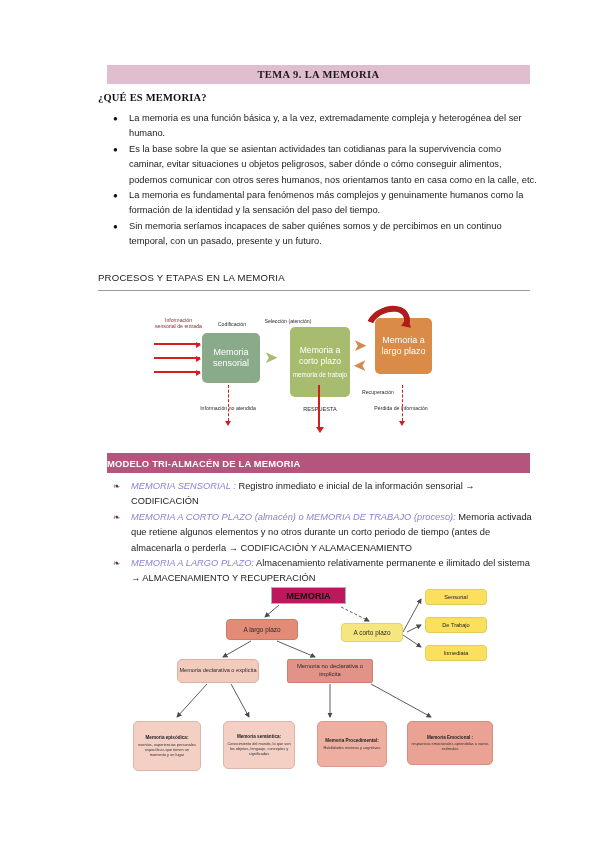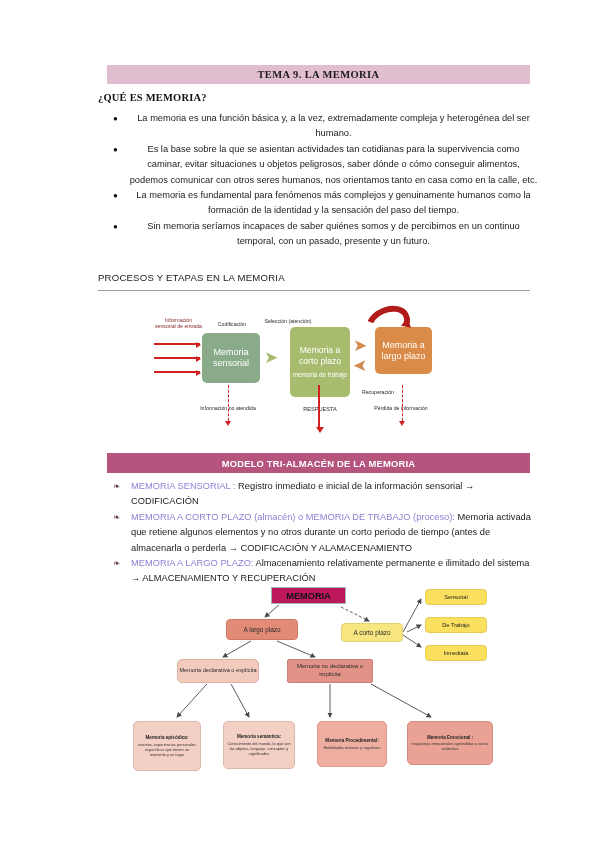--- a/index.html
+++ b/index.html
@@ -31,21 +31,21 @@
   
   .list1{
     position:absolute;left:94px;top:111px;width:425px;
     font-size:9.3px;line-height:15.4px;color:#1b1b1b;
   }
   .li{display:flex;align-items:flex-start;margin-bottom:0px;}
   .li .bul{
     width:16px;flex:0 0 16px;text-align:left;
     font-size:8px;line-height:15.4px;color:#111;
   }
-  .li .txt{flex:1 1 auto;text-align:center;}
+  .li .txt{flex:1 1 auto;}
 
   
   .h-procesos{
     position:absolute;left:79px;top:272px;
     font-size:9.6px;color:#1b1b1b;letter-spacing:.2px;
   }
   .hr-gray{
     position:absolute;left:79px;top:290px;width:432px;height:0;
     border-top:1.6px solid #9b9b9b;
   }
@@ -53,21 +53,21 @@
   
   .diag1{position:absolute;left:133px;top:305px;width:340px;height:125px;}
   .d1box{
     position:absolute;border-radius:5px;color:#fff;
     display:flex;flex-direction:column;align-items:center;justify-content:center;
     text-align:center;line-height:11px;
   }
   .d1-sens{left:50px;top:28px;width:58px;height:50px;background:#8aab89;font-size:9px;}
   .d1-corto{left:138px;top:22px;width:60px;height:70px;background:#a8bc6f;font-size:8.6px;}
   .d1-corto .sub{font-size:6.3px;margin-top:4px;line-height:8px;}
-  .d1-largo{left:223px;top:22px;width:57px;height:47px;background:#d98b47;font-size:9px;}
+  .d1-largo{left:223px;top:13px;width:57px;height:56px;background:#d98b47;font-size:9px;}
 
   .d1lab{position:absolute;font-size:5.2px;color:#2b2b2b;text-align:center;line-height:6.4px;}
   .lab-entrada{left:3px;top:12px;width:47px;color:#8a2b2b;}
   .lab-codif{left:52px;top:16px;width:56px;}
   .lab-selec{left:110px;top:13px;width:52px;}
   .lab-recup{left:196px;top:84px;width:60px;}
   .lab-noatend{left:46px;top:100px;width:60px;}
   .lab-resp{left:140px;top:101px;width:56px;font-size:5.6px;}
   .lab-perdida{left:218px;top:100px;width:62px;}
 
@@ -106,30 +106,30 @@
   }
   .loop::after{
     content:"";position:absolute;right:-5px;bottom:-3px;
     border-left:9px solid #b21b1b;border-top:5px solid transparent;border-bottom:5px solid transparent;
     transform:rotate(65deg);
   }
 
   
   .model-banner{
     position:absolute;left:88px;top:453px;width:423px;height:20px;
-    background:#b5557d;display:flex;align-items:center;justify-content:center;
+    background:#b5557d;display:flex;align-items:center;justify-content:flex-start;
   }
   .model-banner span{color:#fff;font-weight:bold;font-size:9.4px;letter-spacing:.2px;}
 
   
   .list2{position:absolute;left:94px;top:479px;width:425px;font-size:9.3px;line-height:15.4px;}
   .li2{display:flex;align-items:flex-start;}
   .li2 .bul{width:18px;flex:0 0 18px;font-size:8.5px;color:#5b2a4a;line-height:15.4px;}
   .li2 .txt{flex:1 1 auto;color:#1b1b1b;}
-  .term{color:#8e7fd4;}
+  .term{color:#8e7fd4;font-style:italic;}
 
   
   .diag2{position:absolute;left:100px;top:585px;width:400px;height:215px;}
   .n{
     position:absolute;box-sizing:border-box;
     display:flex;flex-direction:column;align-items:center;justify-content:center;
     text-align:center;border:1px solid #b9b9b9;
   }
 
   .n-memoria{left:152px;top:2px;width:75px;height:17px;background:#be185d;border-color:#9fb4bc;font-size:9.2px;font-weight:bold;color:#111;}

